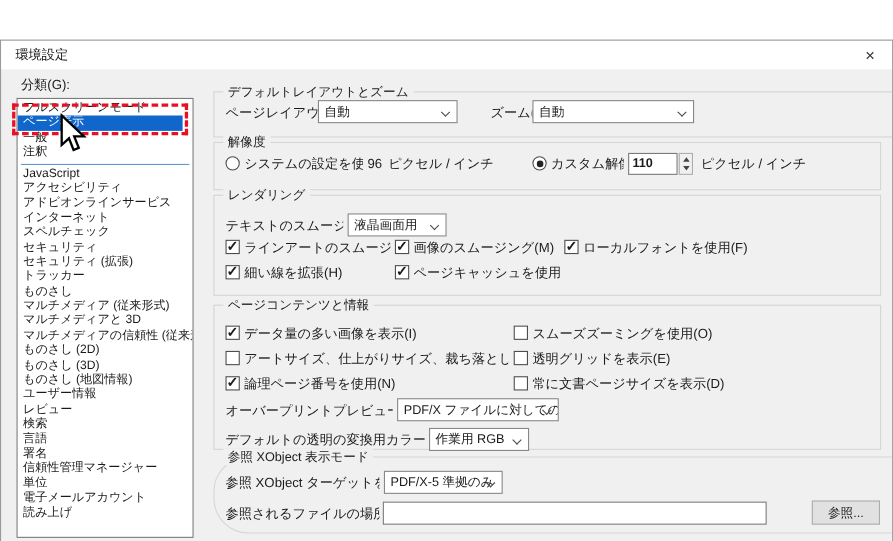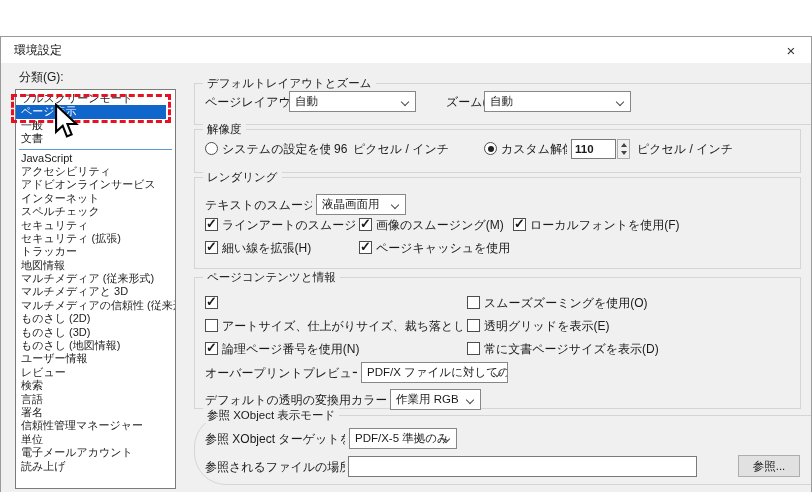--- a/index.html
+++ b/index.html
@@ -47,31 +47,31 @@
   <div class="titlebar">
     <div class="title">環境設定</div>
     <div class="close">×</div>
   </div>
 
   <div class="lbl" style="left:18px; top:33px;">分類(G):</div>
   <div class="listbox">
     <div class="li">フルスクリーンモード</div>
     <div class="li on">ページ表示</div>
     <div class="li">一般</div>
-    <div class="li">文書</div>
+    <div class="li">注釈</div>
     <div class="sep"></div>
     <div class="li">JavaScript</div>
     <div class="li">アクセシビリティ</div>
     <div class="li">アドビオンラインサービス</div>
     <div class="li">インターネット</div>
     <div class="li">スペルチェック</div>
     <div class="li">セキュリティ</div>
     <div class="li">セキュリティ (拡張)</div>
     <div class="li">トラッカー</div>
-    <div class="li">地図情報</div>
+    <div class="li">ものさし</div>
     <div class="li">マルチメディア (従来形式)</div>
     <div class="li">マルチメディアと 3D</div>
     <div class="li">マルチメディアの信頼性 (従来形式)</div>
     <div class="li">ものさし (2D)</div>
     <div class="li">ものさし (3D)</div>
     <div class="li">ものさし (地図情報)</div>
     <div class="li">ユーザー情報</div>
     <div class="li">レビュー</div>
     <div class="li">検索</div>
     <div class="li">言語</div>
@@ -133,20 +133,21 @@
   <div class="lbl clip" style="left:529px; top:181px; max-width:265px;">ローカルフォントを使用(F)</div>
   <span class="cb on" style="left:204px; top:204px;"></span>
   <div class="lbl clip" style="left:221px; top:204px; max-width:133px;">細い線を拡張(H)</div>
   <span class="cb on" style="left:358px; top:204px;"></span>
   <div class="lbl clip" style="left:375px; top:204px; max-width:133px;">ページキャッシュを使用(P)</div>
 
   <div class="gb" style="left:193px; top:240px; width:607px; height:132px;">
     <span class="gt">ページコンテンツと情報</span>
   </div>
   <span class="cb on" style="left:204px; top:259px;"></span>
+  <div class="lbl clip" style="left:221px; top:259px; max-width:240px;">データ量の多い画像を表示(I)</div>
   <span class="cb" style="left:466px; top:259px;"></span>
   <div class="lbl clip" style="left:483px; top:259px; max-width:240px;">スムーズズーミングを使用(O)</div>
   <span class="cb" style="left:204px; top:282px;"></span>
   <div class="lbl clip" style="left:221px; top:282px; max-width:240px;">アートサイズ、仕上がりサイズ、裁ち落としサイズを表示(B)</div>
   <span class="cb" style="left:466px; top:282px;"></span>
   <div class="lbl clip" style="left:483px; top:282px; max-width:240px;">透明グリッドを表示(E)</div>
   <span class="cb on" style="left:204px; top:305px;"></span>
   <div class="lbl clip" style="left:221px; top:305px; max-width:240px;">論理ページ番号を使用(N)</div>
   <span class="cb" style="left:466px; top:305px;"></span>
   <div class="lbl clip" style="left:483px; top:305px; max-width:240px;">常に文書ページサイズを表示(D)</div>

